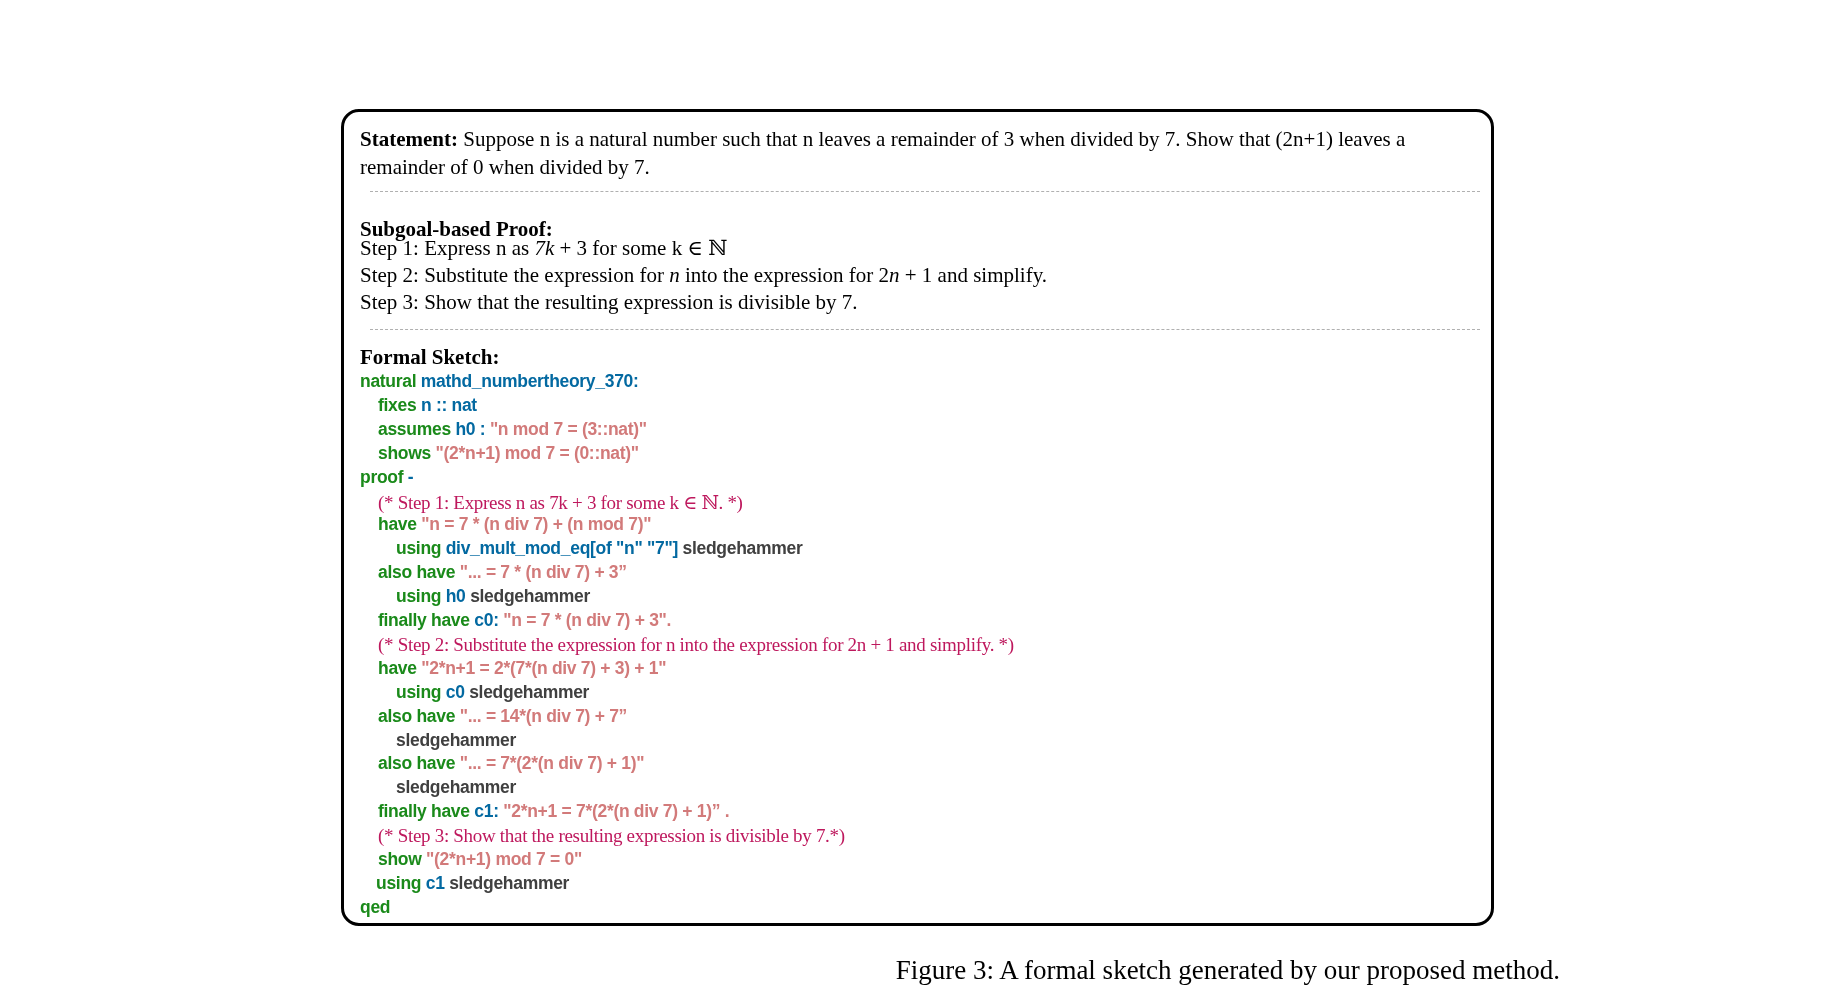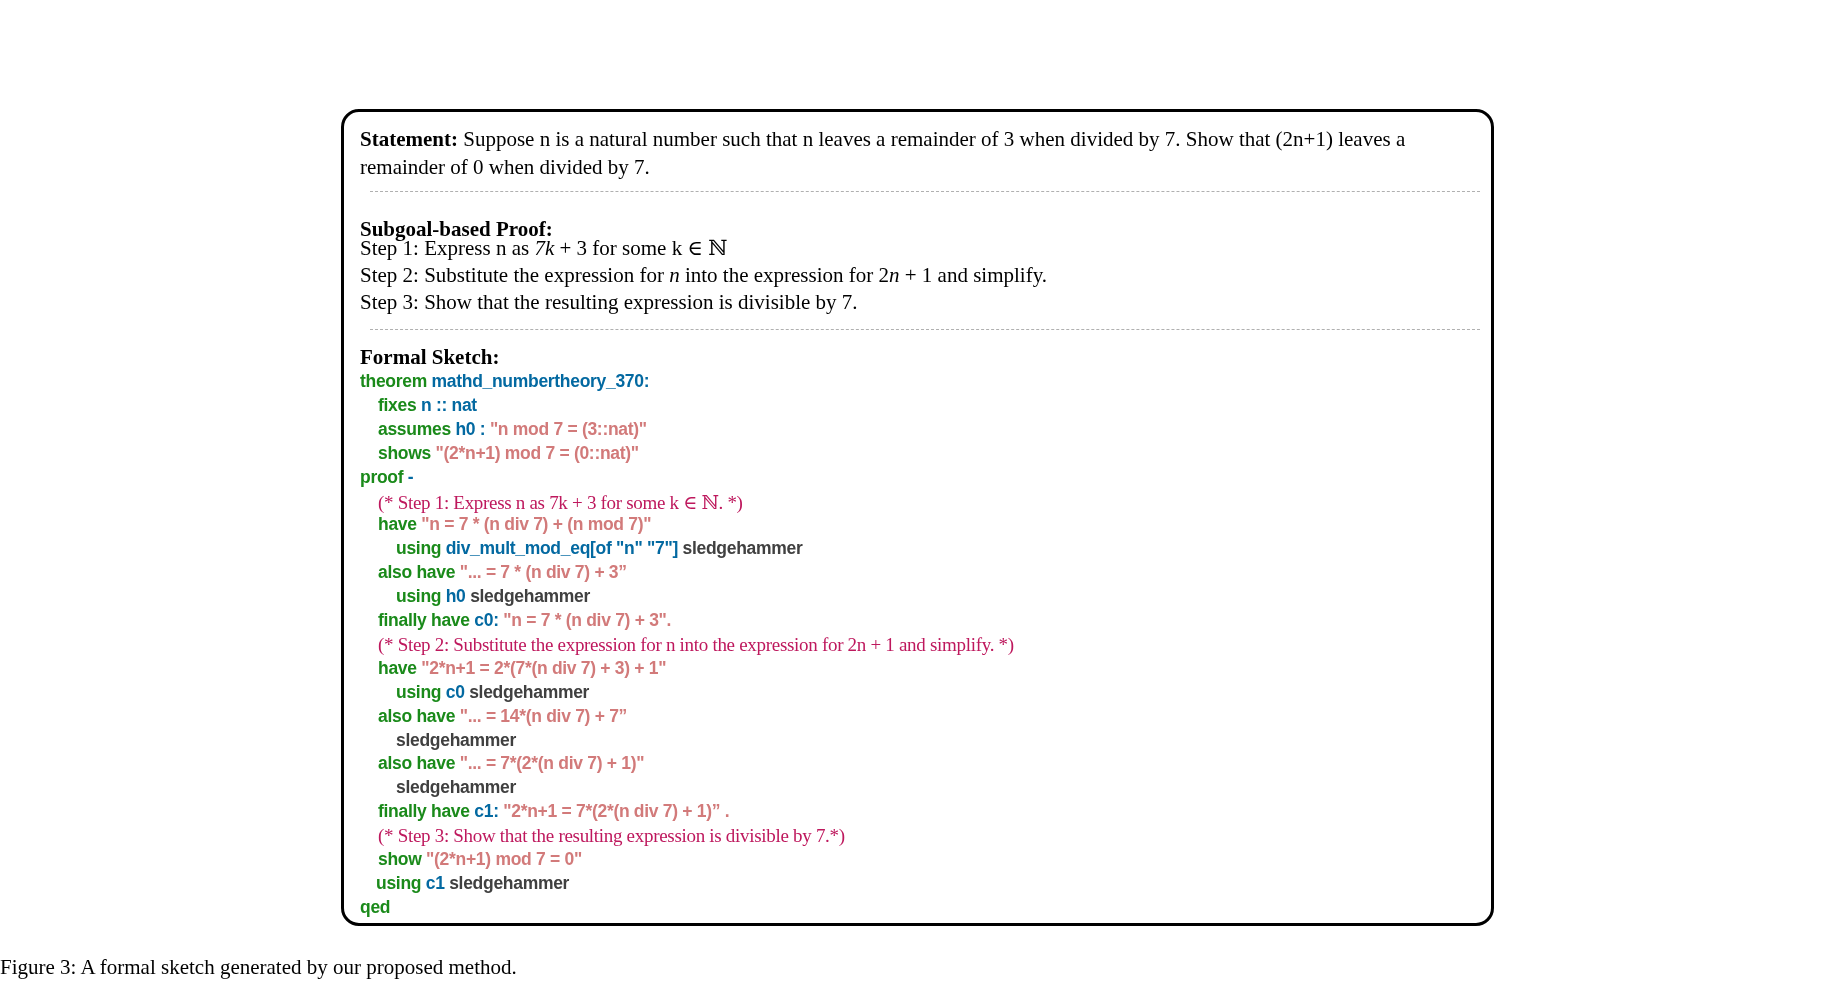--- a/index.html
+++ b/index.html
@@ -17,21 +17,21 @@
     position: absolute; left: 370px; width: 1110px; height: 0;
     border-top: 1.5px dashed #b0b0b0;
   }
   .code { font-size: 17.5px; letter-spacing: -0.3px; }
   .kw { color: #1a8a1a; font-weight: bold; }
   .str { color: #d27a7a; font-weight: bold; }
   .tac { color: #404040; font-weight: bold; }
   .plain { color: #0369a1; font-weight: bold; }
   .cmt { font-family: "Liberation Serif", "DejaVu Serif", serif; font-size: 19px; color: #be185d; }
   .math { font-style: italic; text-align: center; }
-  .caption { position: absolute; left: 0; width: 1560px; text-align: left; top: 955px; font-size: 21px; }
+  .caption { position: absolute; left: 0; width: 1560px; text-align: right; top: 955px; font-size: 27px; }
 </style>
 </head>
 <body>
 
 <div class="figure-box"></div>
 
 <div class="line serif stmt" style="top:126px;">
   <span class="hdr">Statement:</span><span> Suppose n is a natural number such that n leaves a remainder of 3 when divided by 7. Show that (2n+1) leaves a</span>
 </div>
 <div class="line serif stmt" style="top:154px;">remainder of 0 when divided by 7.</div>
@@ -42,21 +42,21 @@
 <div id="steps">
     <div class="line serif stmt" style="top: 235px;"><span>Step 1: Express n as </span><span class="math">7k</span><span> + 3 for some k ∈ ℕ</span></div>
     <div class="line serif stmt" style="top: 262px;"><span>Step 2: Substitute the expression for </span><span class="math">n</span><span> into the expression for 2</span><span class="math">n</span><span> + 1 and simplify.</span></div>
     <div class="line serif stmt" style="top: 289px;"><span>Step 3: Show that the resulting expression is divisible by 7.</span></div>
   </div>
 
 <div class="divider" style="top:329px;"></div>
 
 <div class="line serif stmt hdr" style="top:344px;">Formal Sketch:</div>
 <div id="code">
-    <div class="line sans code" style="top: 371px; left: 360px;"><span class="kw">theorem</span><span class="plain"> mathd_numbertheory_370:</span></div>
+    <div class="line sans code" style="top: 371px; left: 360px;"><span class="kw">natural</span><span class="plain"> mathd_numbertheory_370:</span></div>
     <div class="line sans code" style="top: 394.9px; left: 378px;"><span class="kw">fixes</span><span class="plain"> n :: nat</span></div>
     <div class="line sans code" style="top: 418.8px; left: 378px;"><span class="kw">assumes</span><span class="plain"> h0 : </span><span class="str">"n mod 7 = (3::nat)"</span></div>
     <div class="line sans code" style="top: 442.7px; left: 378px;"><span class="kw">shows</span><span class="plain"> </span><span class="str">"(2*n+1) mod 7 = (0::nat)"</span></div>
     <div class="line sans code" style="top: 466.6px; left: 360px;"><span class="kw">proof</span><span class="plain"> -</span></div>
     <div class="line sans code" style="top: 490.5px; left: 378px;"><span class="cmt">(* Step 1: Express n as 7k + 3 for some k ∈ ℕ. *)</span></div>
     <div class="line sans code" style="top: 514.4px; left: 378px;"><span class="kw">have</span><span class="plain"> </span><span class="str">"n = 7 * (n div 7) + (n mod 7)"</span></div>
     <div class="line sans code" style="top: 538.3px; left: 396px;"><span class="kw">using</span><span class="plain"> div_mult_mod_eq[of "n" "7"] </span><span class="tac">sledgehammer</span></div>
     <div class="line sans code" style="top: 562.2px; left: 378px;"><span class="kw">also have</span><span class="plain"> </span><span class="str">"... = 7 * (n div 7) + 3”</span></div>
     <div class="line sans code" style="top: 586.1px; left: 396px;"><span class="kw">using</span><span class="plain"> h0 </span><span class="tac">sledgehammer</span></div>
     <div class="line sans code" style="top: 610px; left: 378px;"><span class="kw">finally have</span><span class="plain"> c0: </span><span class="str">"n = 7 * (n div 7) + 3".</span></div>

